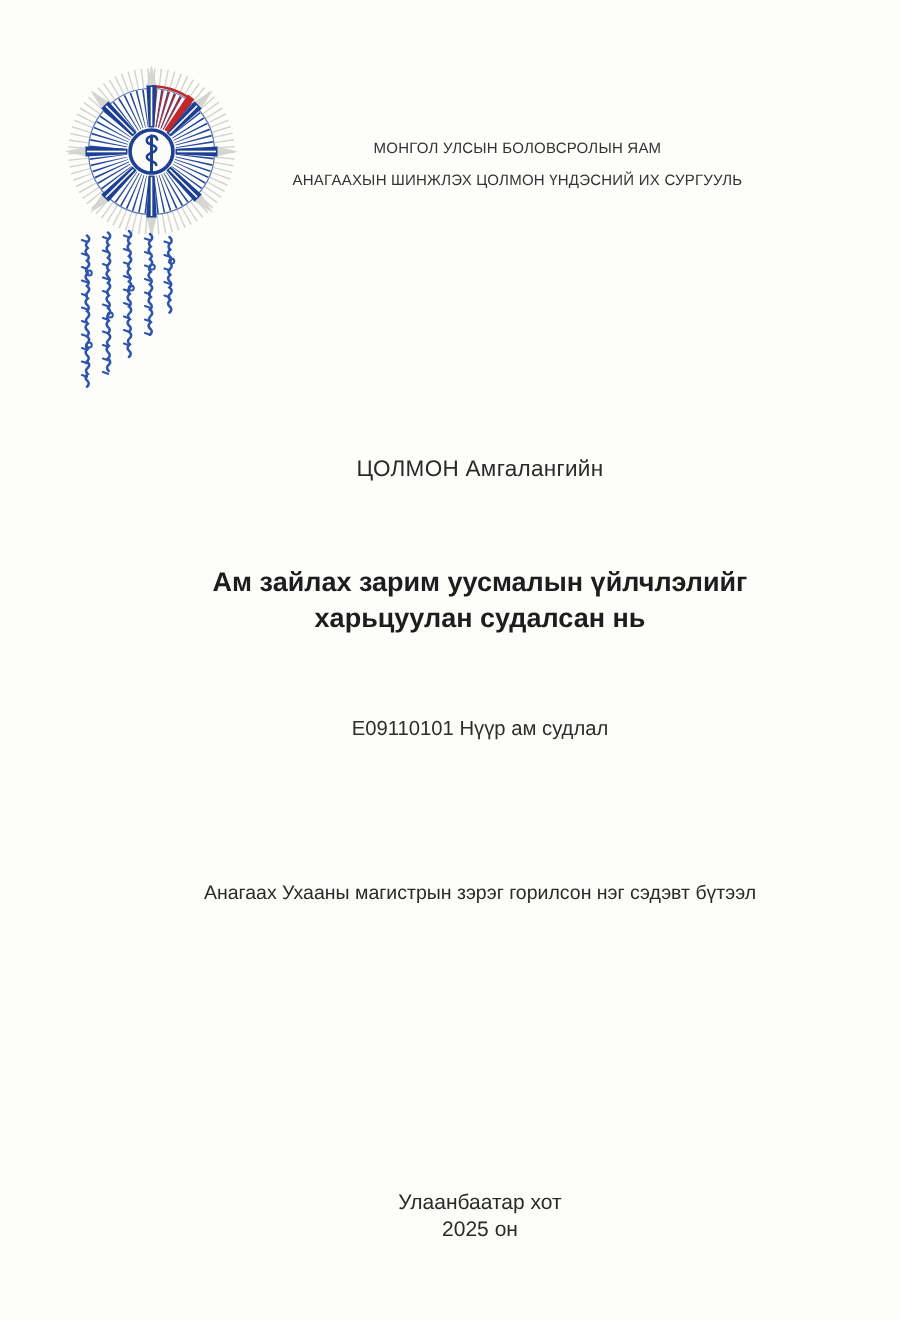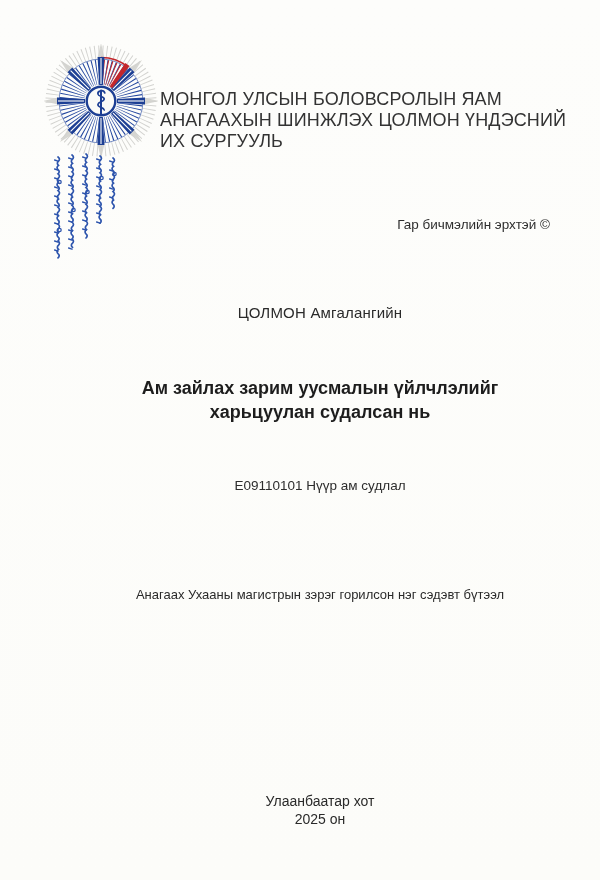--- a/index.html
+++ b/index.html
@@ -9,22 +9,22 @@
     font-family:"Liberation Sans", sans-serif;
     color:#2b2b2b;
     position:relative;
     overflow:hidden;
   }
   .abs{position:absolute;}
   .page{position:absolute;inset:0;background:linear-gradient(180deg,#fdfdfb 0%,#fcfcf9 100%);}
   .logo-burst{left:44px;top:44px;width:114px;height:114px;}
   .mongol-script{left:48px;top:148px;width:80px;height:118px;}
   .header{
-    left:160px;top:89px;width:422px;
-    font-size:18px;line-height:21px;
+    left:134px;top:89px;width:422px;
+    text-align:center;font-size:10px;line-height:21px;
     color:#333;letter-spacing:.15px;
   }
   .copyright{
     left:0;top:217px;width:550px;
     text-align:right;font-size:13.5px;color:#2e2e2e;
   }
   .author{
     left:38px;top:304px;width:564px;
     text-align:center;font-size:15px;color:#2a2a2a;letter-spacing:.2px;
   }
@@ -148,21 +148,20 @@
         <circle cx="11.5" cy="82" r="1.7"></circle>
         <circle cx="66.5" cy="26" r="1.7"></circle>
       </g>
   </svg>
 
   <div class="abs header">
     <div>МОНГОЛ УЛСЫН БОЛОВСРОЛЫН ЯАМ</div>
     <div>АНАГААХЫН ШИНЖЛЭХ ЦОЛМОН ҮНДЭСНИЙ ИХ СУРГУУЛЬ</div>
   </div>
 
-  <div class="abs copyright">Гар бичмэлийн эрхтэй ©</div>
 
   <div class="abs author">ЦОЛМОН Амгалангийн</div>
 
   <div class="abs thesis-title">
     <span>Ам зайлах зарим уусмалын үйлчлэлийг</span>
     <span>харьцуулан судалсан нь</span>
   </div>
 
   <div class="abs program">Е09110101 Нүүр ам судлал</div>
 

